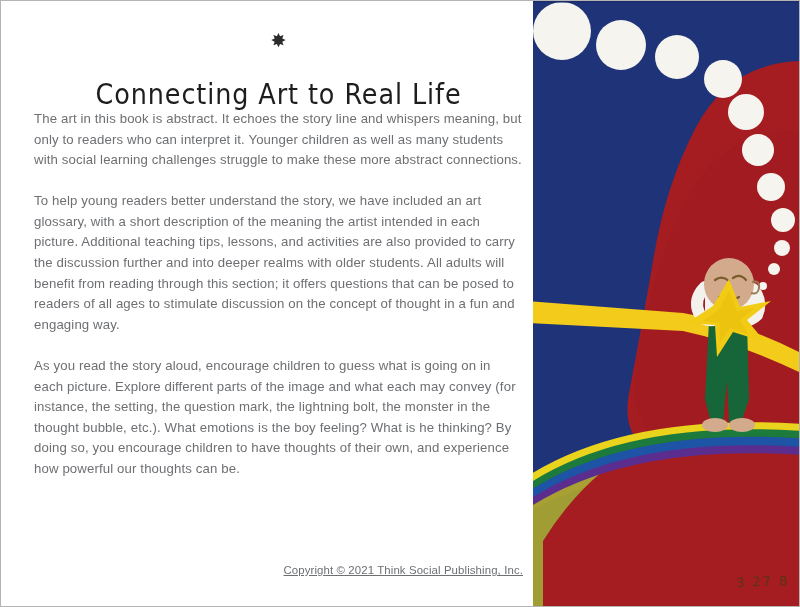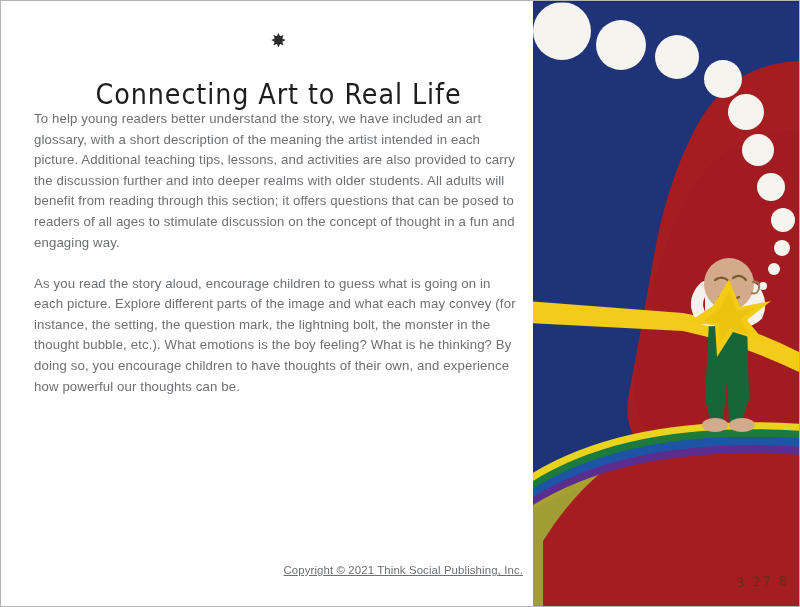--- a/index.html
+++ b/index.html
@@ -121,20 +121,21 @@
 
 <div class="page">
 
   <div class="text-column">
 
     <div class="ornament">✸</div>
 
     <h1 class="page-title">Connecting Art to Real Life</h1>
 
     <div class="body-copy">
+      <p>The art in this book is abstract. It echoes the story line and whispers meaning, but only to readers who can interpret it. Younger children as well as many students with social learning challenges struggle to make these more abstract connections.</p>
       <p>To help young readers better understand the story, we have included an art glossary, with a short description of the meaning the artist intended in each picture. Additional teaching tips, lessons, and activities are also provided to carry the discussion further and into deeper realms with older students. All adults will benefit from reading through this section; it offers questions that can be posed to readers of all ages to stimulate discussion on the concept of thought in a fun and engaging way.</p>
       <p>As you read the story aloud, encourage children to guess what is going on in each picture. Explore different parts of the image and what each may convey (for instance, the setting, the question mark, the lightning bolt, the monster in the thought bubble, etc.). What emotions is the boy feeling? What is he thinking? By doing so, you encourage children to have thoughts of their own, and experience how powerful our thoughts can be.</p>
     </div>
 
     <div class="copyright">Copyright © 2021 Think Social Publishing, Inc.</div>
   </div>
 
   <div class="illustration">
     <svg viewBox="0 0 268 605" preserveAspectRatio="none">
       <defs>

